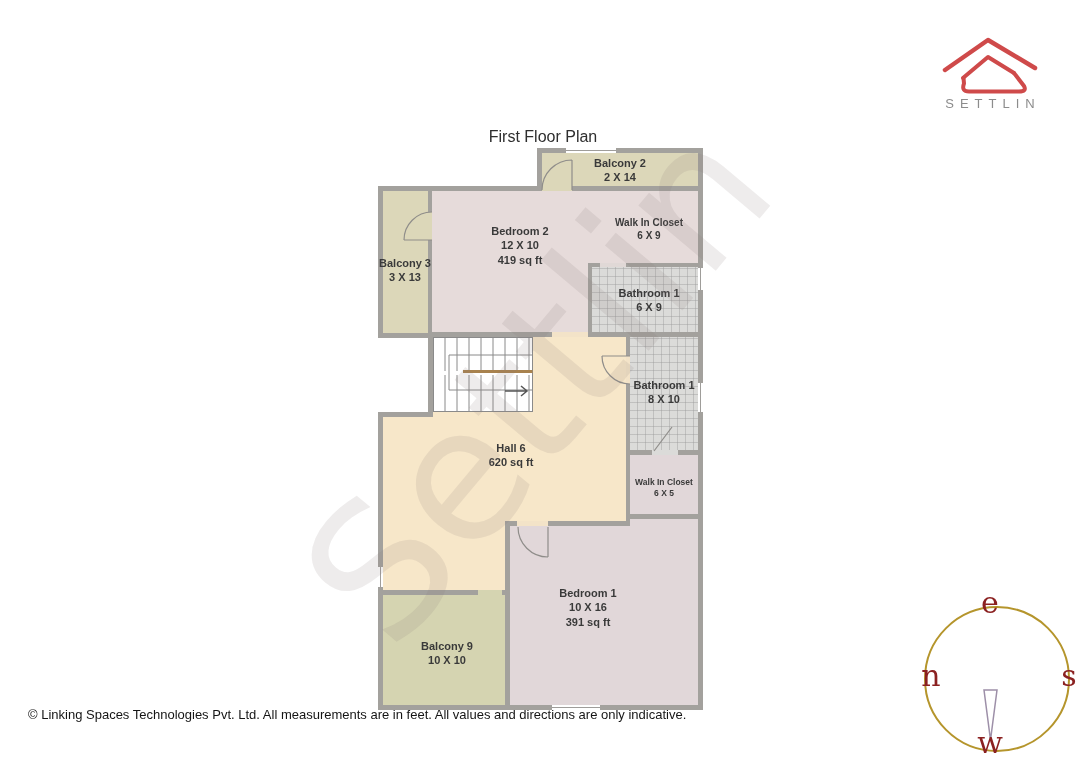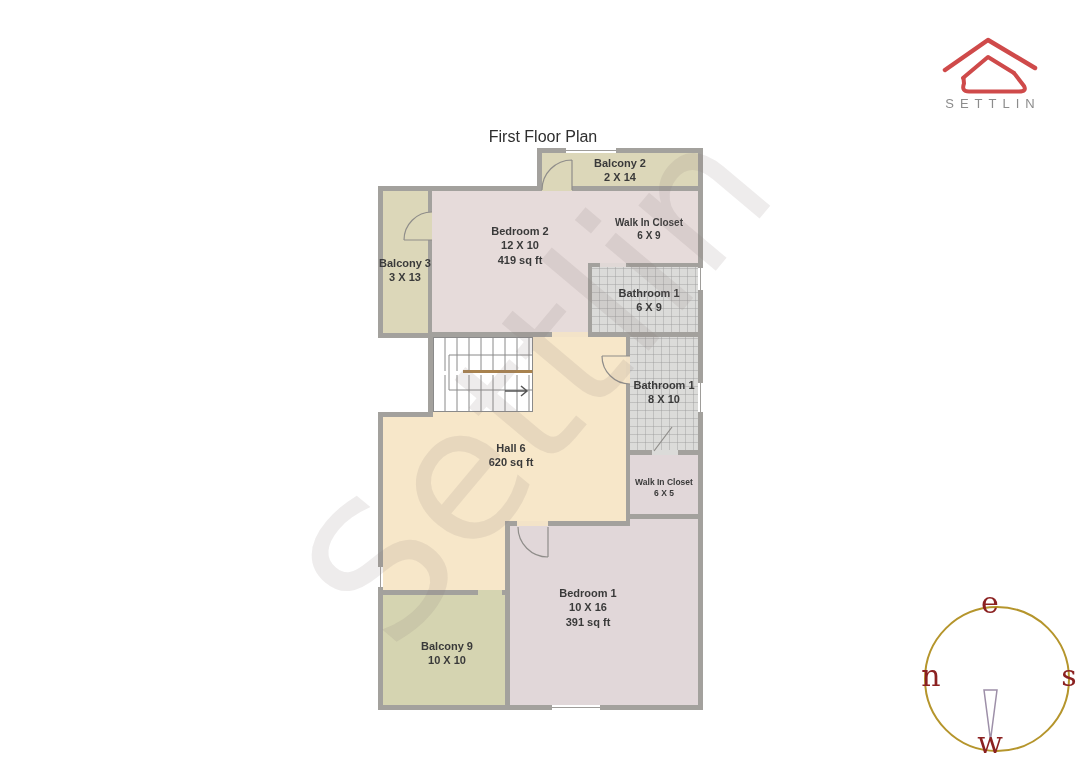--- a/index.html
+++ b/index.html
@@ -186,13 +186,14 @@
     <div id="compass-ring"></div>
     <svg class="abs" width="175" height="184" style="left:0;top:0;">
       <polygon points="79,110 92,110 85.5,160" fill="#ffffff" stroke="#9d8fa8" stroke-width="1.5"></polygon>
     </svg>
     <span class="cl" style="left:85px;top:22px;">e</span>
     <span class="cl" style="left:26px;top:95px;">n</span>
     <span class="cl" style="left:164px;top:95px;">s</span>
     <span class="cl" style="left:85px;top:162px;">w</span>
   </div>
 
+  <div id="footer">© Linking Spaces Technologies Pvt. Ltd. All measurements are in feet. All values and directions are only indicative.</div>
 </div>
 
 </body></html>

